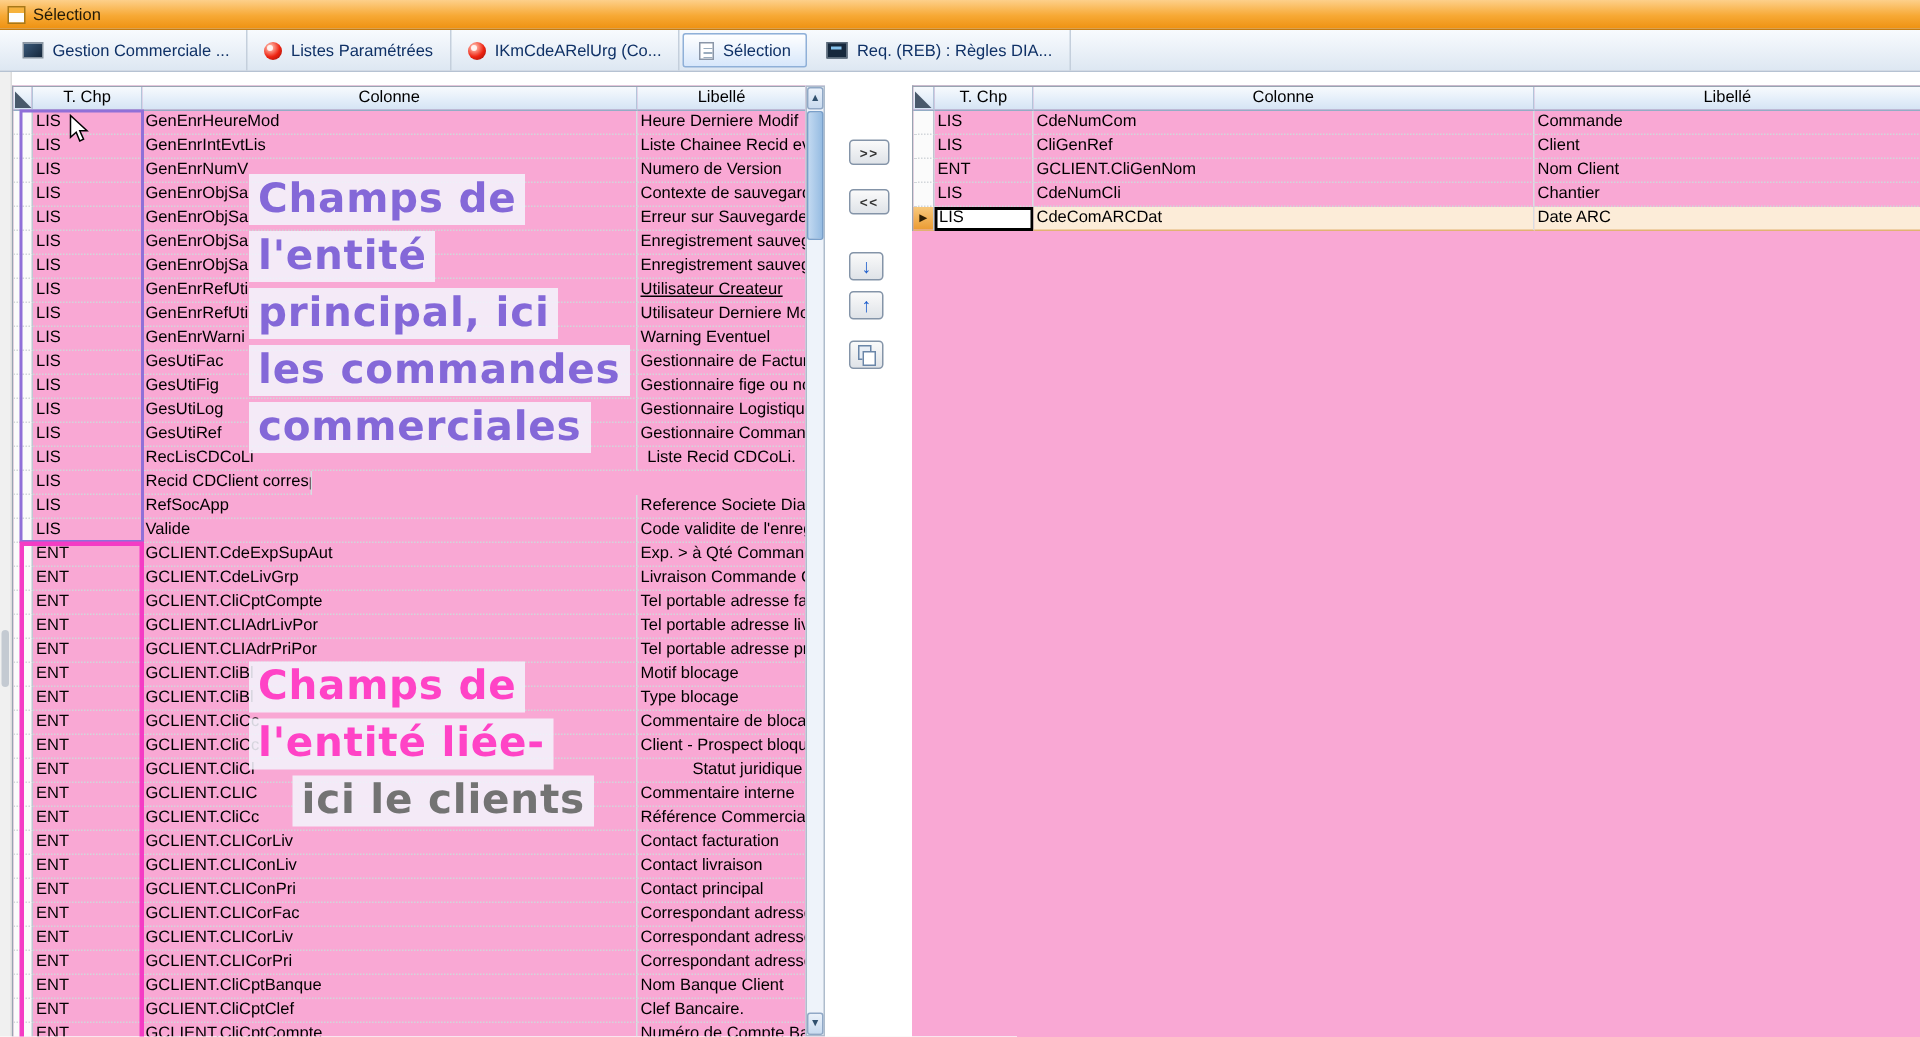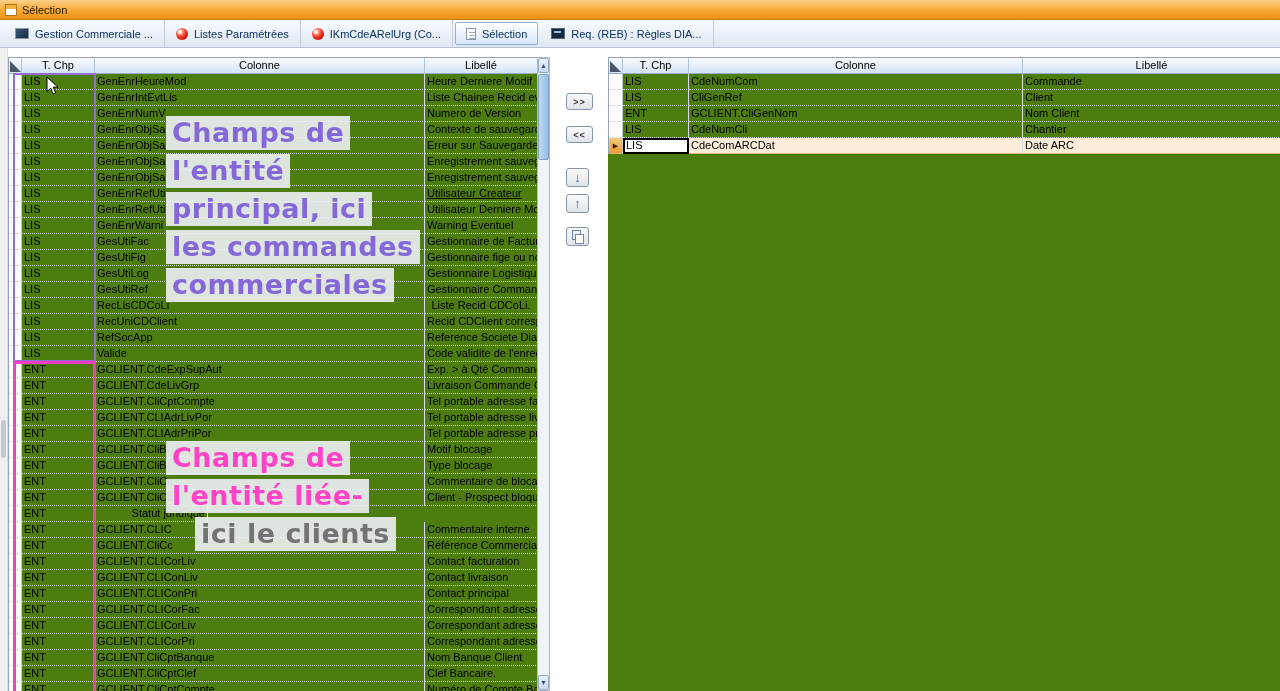--- a/index.html
+++ b/index.html
@@ -36,21 +36,21 @@
   .ic-dark { width:14px; height:11px; background:#16283c; border:1px solid #5a6a7a; }
   .ic-dark::after { content:""; position:absolute; left:2px; top:2px; width:7px; height:2px; background:#86c2ec; }
 
   
   .content { position:absolute; top:48px; left:0; right:0; bottom:0; background:#fff; }
   .left-strip { position:absolute; left:0; top:0; width:8px; bottom:0; background:#f0f0f0;
     border-right:1px solid #dcdcdc; }
   .strip-thumb { position:absolute; left:1px; top:372px; width:5px; height:38px;
     background:#c4cad2; border-radius:3px; }
 
-  .panel { position:absolute; top:9px; bottom:0; background:#4d7c0f; }
+  .panel { position:absolute; top:9px; bottom:0; background:#f9a8d4; }
   .left-panel  { left:8px;  width:542px; display:flex; }
   .right-panel { left:608px; width:672px; }
   .table-wrap { overflow:hidden; height:100%; }
   .left-panel .table-wrap { width:529px; }
 
   .table { font-size:11px; color:#000; border-left:1px solid #98a4b2; border-top:1px solid #98a4b2; }
   .trow { display:flex; height:16px; }
   .cell { flex:none; overflow:hidden; white-space:nowrap; line-height:15px; padding:0 2px;
     border-right:1px solid #d8dde2; border-bottom:1px dotted #d2d6da; height:16px; }
   .gutter { padding:0; background:#fbfbfb; border-right:1px solid #bec8d2; }
@@ -236,21 +236,20 @@
             </div>
             <div class="trow">
               <div class="cell gutter" style="width: 13px;"></div>
               <div class="cell cell-t" style="width: 73px;">LIS</div>
               <div class="cell cell-col" style="width: 330px;">RecLisCDCoLi</div>
               <div class="cell cell-lib" style="width: 113px; text-align: center;">Liste Recid CDCoLi.</div>
             </div>
             <div class="trow">
               <div class="cell gutter" style="width: 13px;"></div>
               <div class="cell cell-t" style="width: 73px;">LIS</div>
-              <div class="cell cell-col" style="width: 330px;">RecUniCDClient</div>
               <div class="cell cell-lib" style="width: 113px;">Recid CDClient correspo</div>
             </div>
             <div class="trow">
               <div class="cell gutter" style="width: 13px;"></div>
               <div class="cell cell-t" style="width: 73px;">LIS</div>
               <div class="cell cell-col" style="width: 330px;">RefSocApp</div>
               <div class="cell cell-lib" style="width: 113px;">Reference Societe Diap</div>
             </div>
             <div class="trow">
               <div class="cell gutter" style="width: 13px;"></div>
@@ -308,20 +307,21 @@
             </div>
             <div class="trow">
               <div class="cell gutter" style="width: 13px;"></div>
               <div class="cell cell-t" style="width: 73px;">ENT</div>
               <div class="cell cell-col" style="width: 330px;">GCLIENT.CliCc</div>
               <div class="cell cell-lib" style="width: 113px;">Client - Prospect bloqué</div>
             </div>
             <div class="trow">
               <div class="cell gutter" style="width: 13px;"></div>
               <div class="cell cell-t" style="width: 73px;">ENT</div>
+              <div class="cell cell-col" style="width: 330px;">GCLIENT.CliCl</div>
               <div class="cell cell-lib" style="width: 113px; text-align: right;">Statut juridique</div>
             </div>
             <div class="trow">
               <div class="cell gutter" style="width: 13px;"></div>
               <div class="cell cell-t" style="width: 73px;">ENT</div>
               <div class="cell cell-col" style="width: 330px;">GCLIENT.CLIC</div>
               <div class="cell cell-lib" style="width: 113px;">Commentaire interne</div>
             </div>
             <div class="trow">
               <div class="cell gutter" style="width: 13px;"></div>

